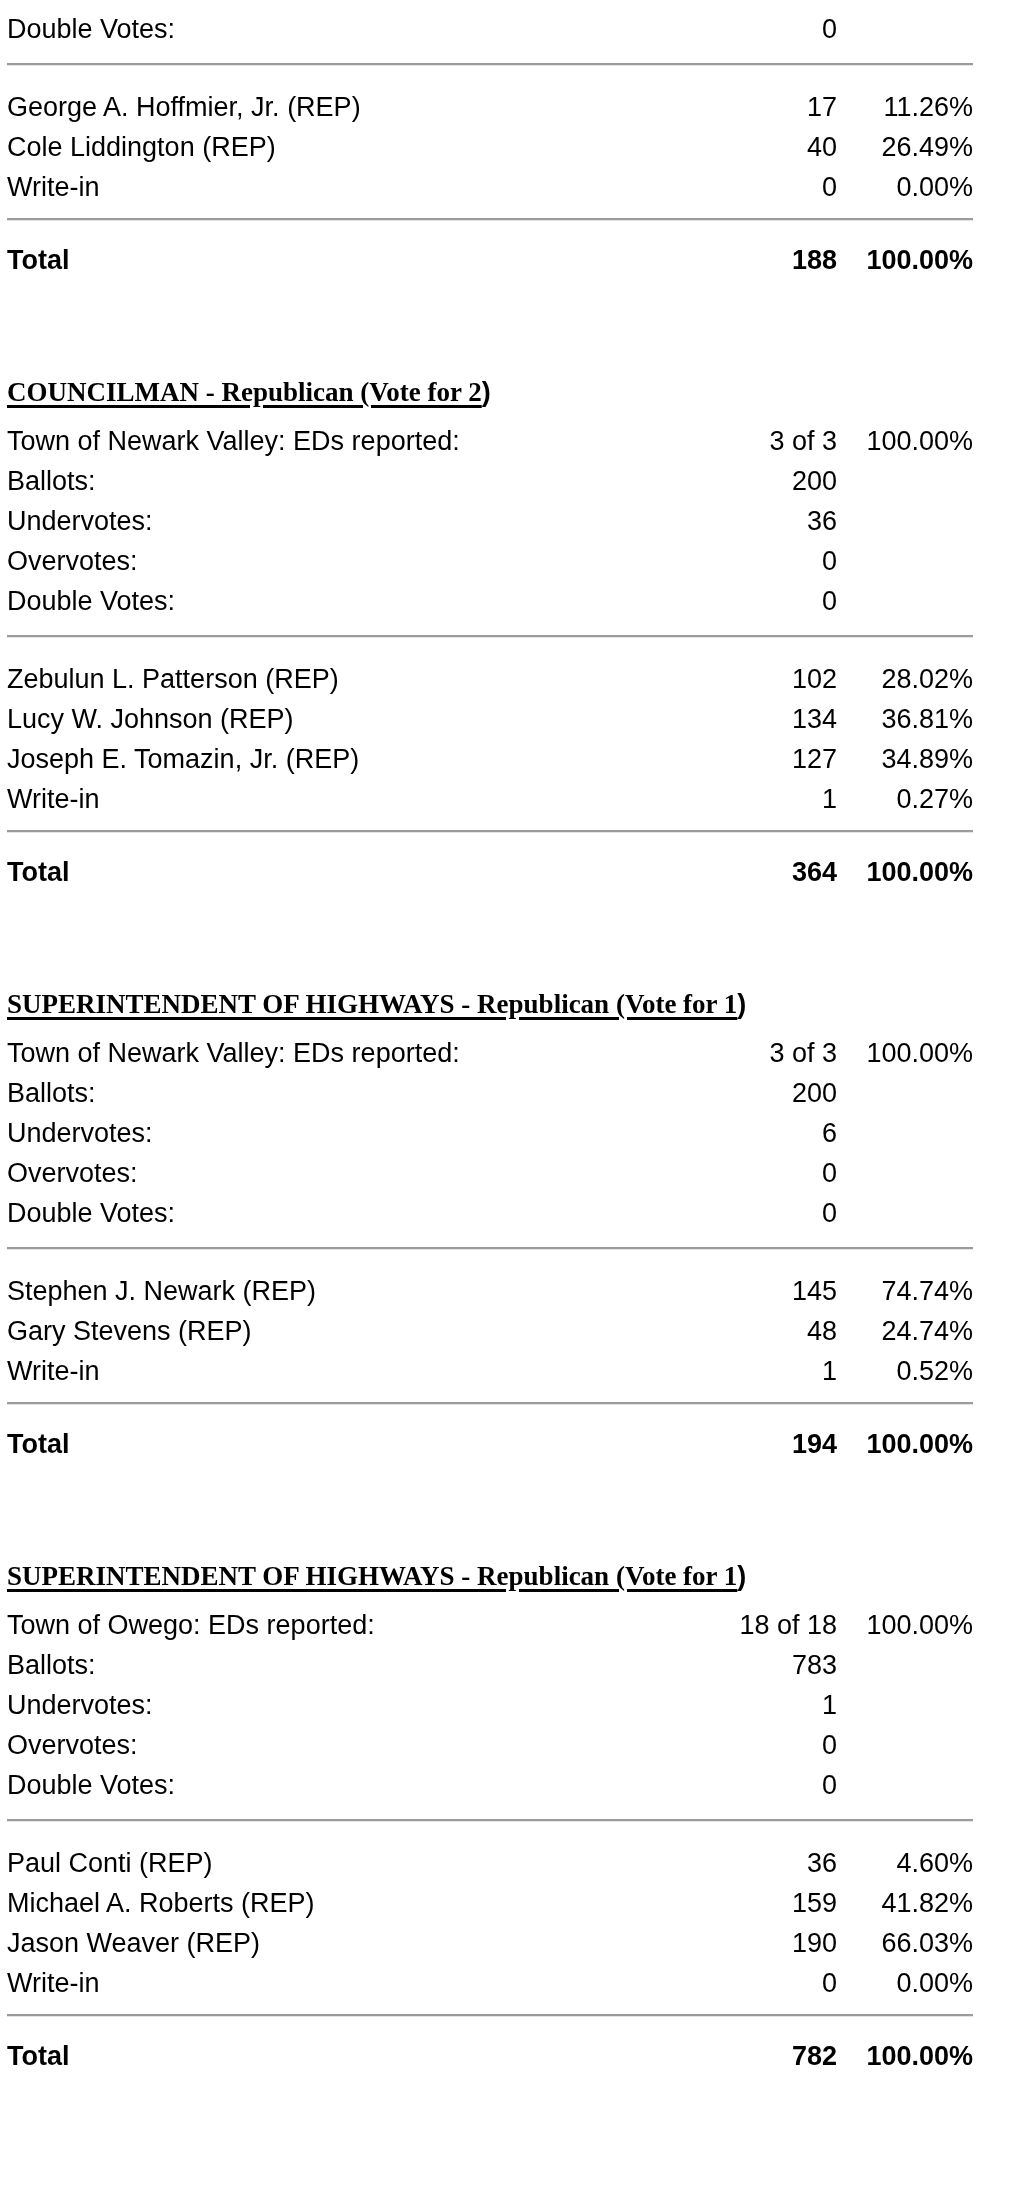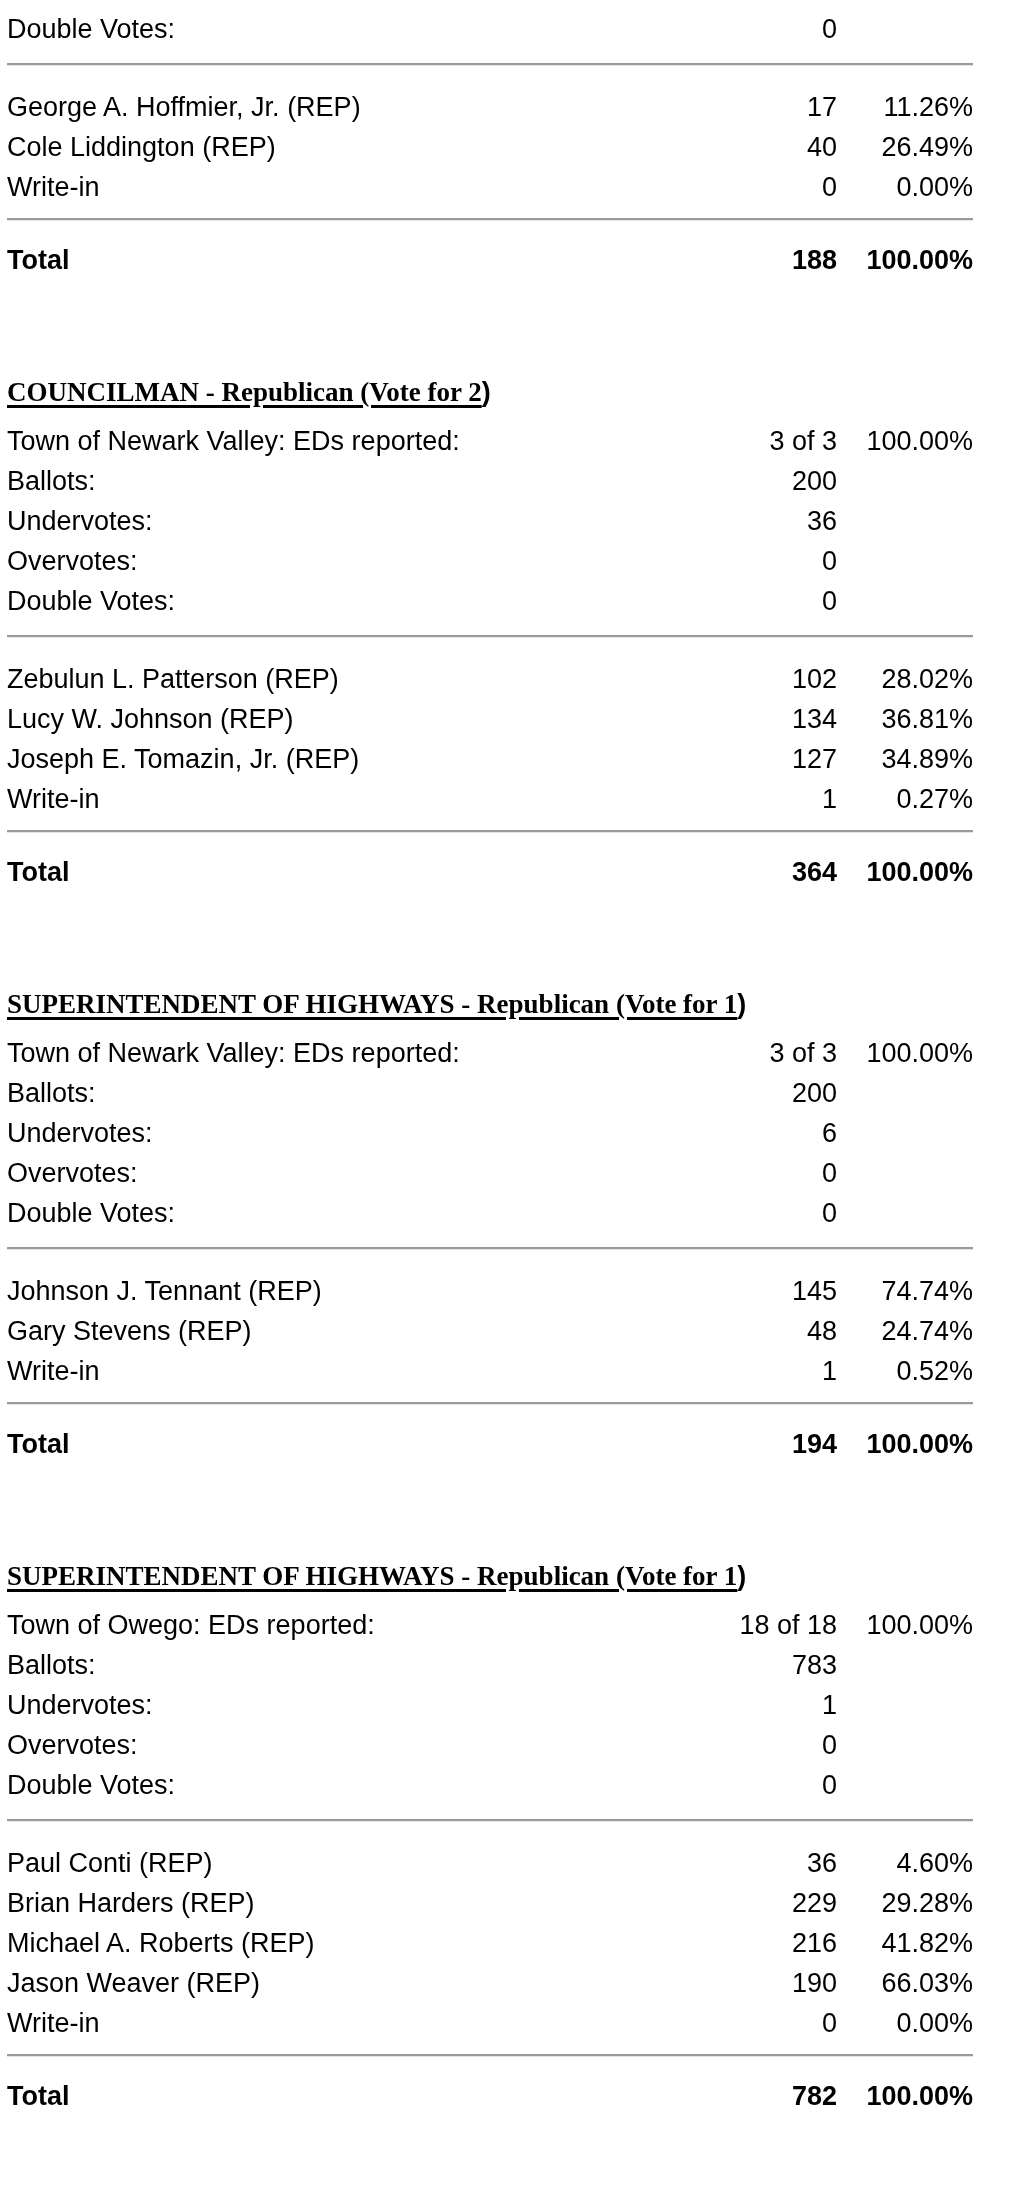--- a/index.html
+++ b/index.html
@@ -196,21 +196,21 @@
         </div>
         <div class="row">
           <span class="label">Double Votes:</span>
           <span class="votes">0</span>
           <span class="pct"></span>
         </div>
       </div>
       <hr class="sep">
       <div class="cands">
         <div class="row">
-          <span class="label">Johnson J. Tennant (REP)</span>
+          <span class="label">Stephen J. Newark (REP)</span>
           <span class="votes">145</span>
           <span class="pct">74.74%</span>
         </div>
         <div class="row">
           <span class="label">Gary Stevens (REP)</span>
           <span class="votes">48</span>
           <span class="pct">24.74%</span>
         </div>
         <div class="row">
           <span class="label">Write-in</span>
@@ -255,27 +255,22 @@
         </div>
       </div>
       <hr class="sep">
       <div class="cands">
         <div class="row">
           <span class="label">Paul Conti (REP)</span>
           <span class="votes">36</span>
           <span class="pct">4.60%</span>
         </div>
         <div class="row">
-          <span class="label">Brian Harders (REP)</span>
-          <span class="votes">229</span>
-          <span class="pct">29.28%</span>
-        </div>
-        <div class="row">
           <span class="label">Michael A. Roberts (REP)</span>
-          <span class="votes">216</span>
+          <span class="votes">159</span>
           <span class="pct">41.82%</span>
         </div>
         <div class="row">
           <span class="label">Jason Weaver (REP)</span>
           <span class="votes">190</span>
           <span class="pct">66.03%</span>
         </div>
         <div class="row">
           <span class="label">Write-in</span>
           <span class="votes">0</span>

